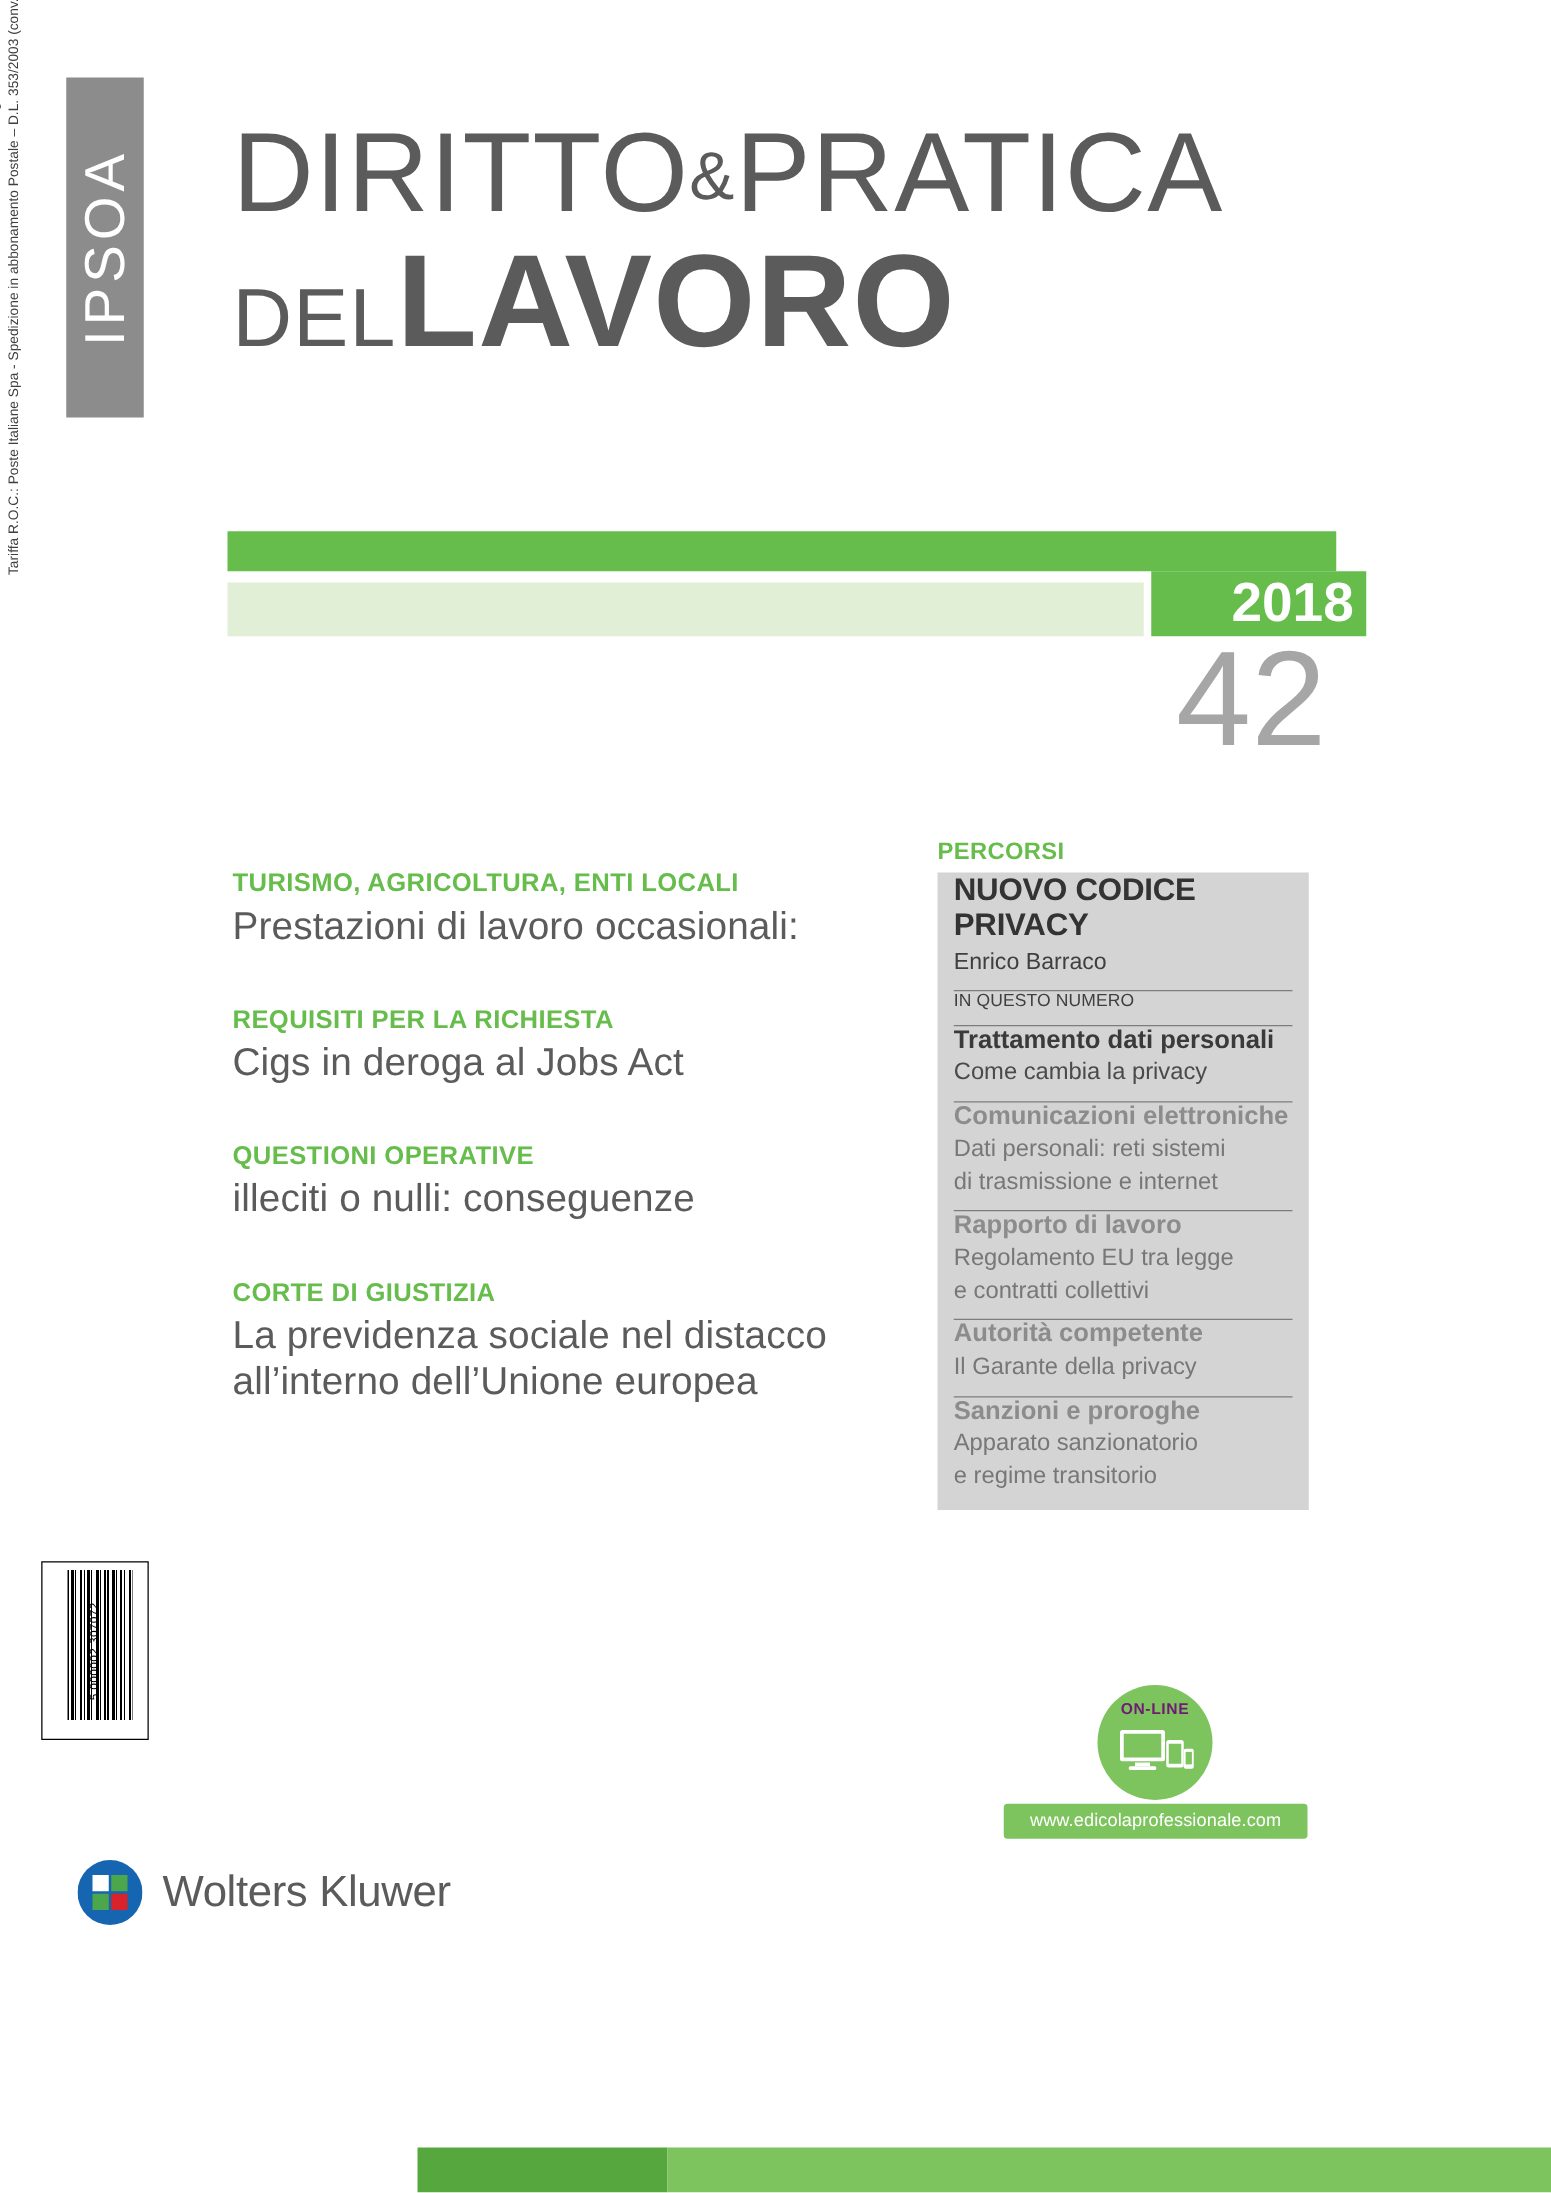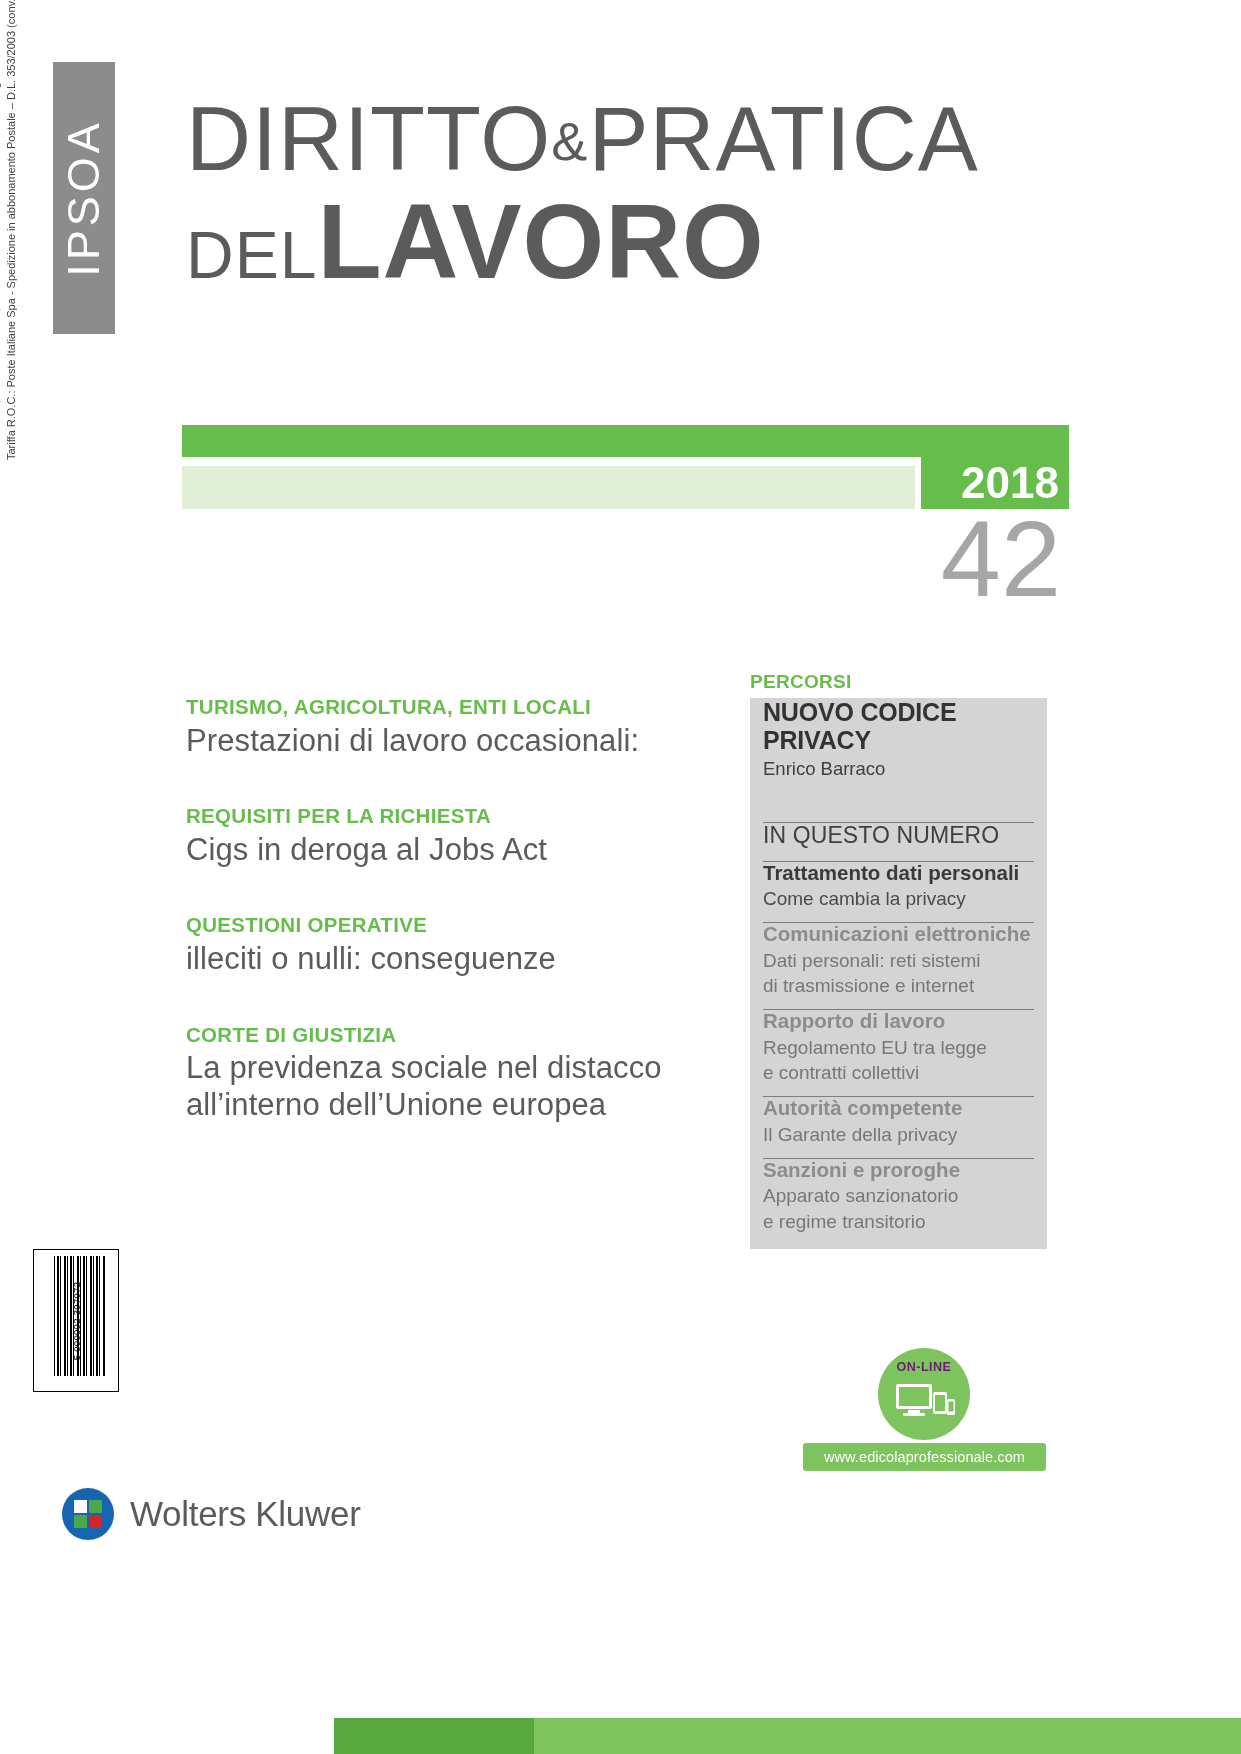--- a/index.html
+++ b/index.html
@@ -66,21 +66,21 @@
   }
   #pale-bar {
     position: absolute;
     left: 182px; top: 466px;
     width: 733px; height: 43px;
     background: #e1efd6;
   }
   #year-box {
     position: absolute;
     left: 921px; top: 457px;
-    width: 148px; height: 52px;
+    width: 172px; height: 52px;
     background: #67bd4c;
     padding-left: 36px;
   }
   #year-text {
     position: absolute;
     right: 10px; top: 50%;
     transform: translateY(-50%);
     color: #ffffff;
     font-size: 44px;
     font-weight: 600;
@@ -158,25 +158,24 @@
   }
   .pbox-author {
     color: #3f3f3f;
     font-size: 18.5px;
     font-weight: 400;
     line-height: 1.3;
     margin-top: 3px;
   }
   .pbox-section {
     color: #3f3f3f;
-    font-size: 23px;
+    font-size: 14px;
     font-weight: 400;
     line-height: 1.2;
     letter-spacing: 0.1px;
-    margin-top: 30px;
   }
   .pbox-title {
     color: #4a4a4a;
     font-size: 20.5px;
     font-weight: 700;
     line-height: 1.2;
   }
   .pbox-sub {
     color: #777777;
     font-size: 19px;

